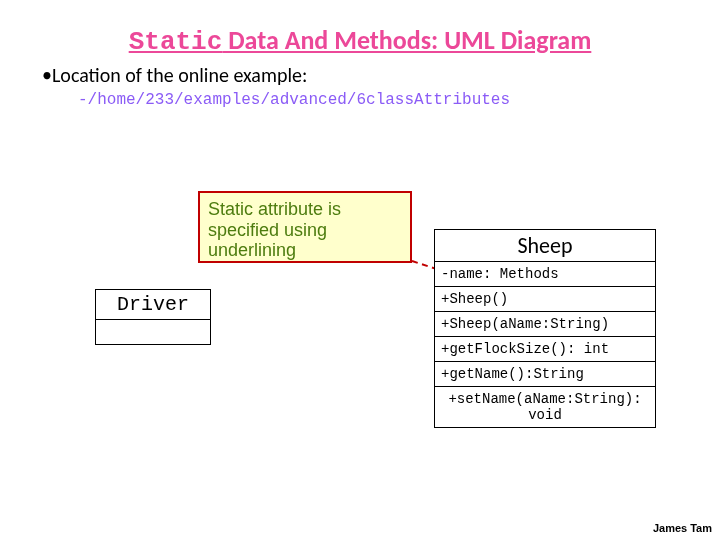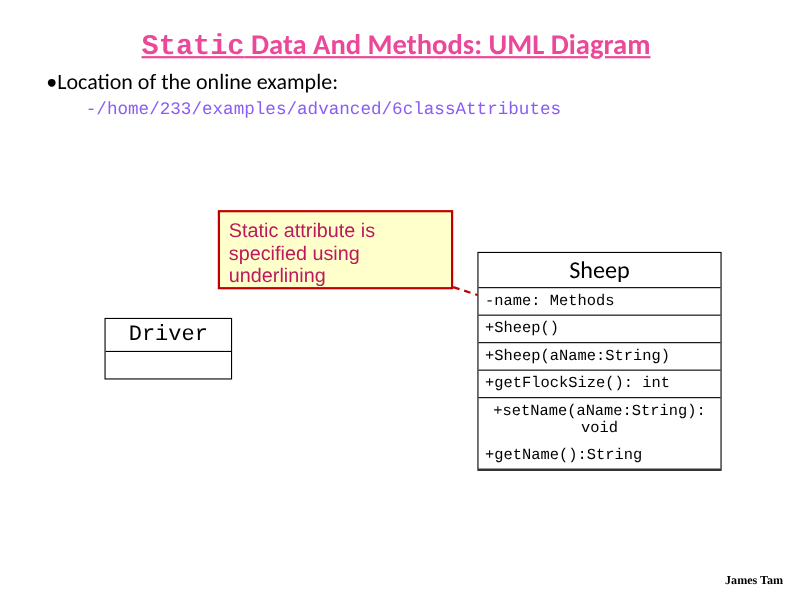--- a/index.html
+++ b/index.html
@@ -34,21 +34,21 @@
   .callout {
     position: absolute;
     left: 198px; top: 191px;
     width: 214px; height: 72px;
     background: #ffffcc;
     border: 2px solid #c00000;
     padding: 6px 8px;
     font-family: Arial, Helvetica, sans-serif;
     font-size: 18px;
     line-height: 1.15;
-    color: #be185d;
+    color: #4d7c0f;
   }
   .uml-driver {
     position: absolute;
     left: 95px; top: 289px;
     width: 116px;
     border: 1.5px solid #000;
     font-family: "Consolas","Courier New",monospace;
     background: #fff;
   }
   .uml-driver .title {
@@ -83,21 +83,21 @@
   .static-attr {
     display: inline-block;
     border: 3px solid #d40000;
     border-radius: 9px;
     padding: 0 4px;
     text-decoration: underline;
   }
   .author {
     position: absolute;
     right: 8px; bottom: 6px;
-    font-family: Liberation Serif, serif;
+    font-family: Liberation Sans, sans-serif;
     font-size: 11px;
     font-weight: bold;
   }
   
   .dash-line {
     position: absolute;
     border-top: 2px dashed #c00000;
   }
 </style>
 </head>
@@ -118,17 +118,17 @@
   <div class="title">Driver</div>
   <div class="body"></div>
 </div>
 
 <div class="uml-sheep">
   <div class="title">Sheep</div>
   <div class="row">-name: Methods</div>
   <div class="row">+Sheep()</div>
   <div class="row">+Sheep(aName:String)</div>
   <div class="row">+getFlockSize(): int</div>
+  <div class="row">+getName():String</div>
   <div class="row last center">+setName(aName:String): void</div>
-  <div class="row">+getName():String</div>
 </div>
 
 <div class="author">James Tam</div>
 
 </body></html>

